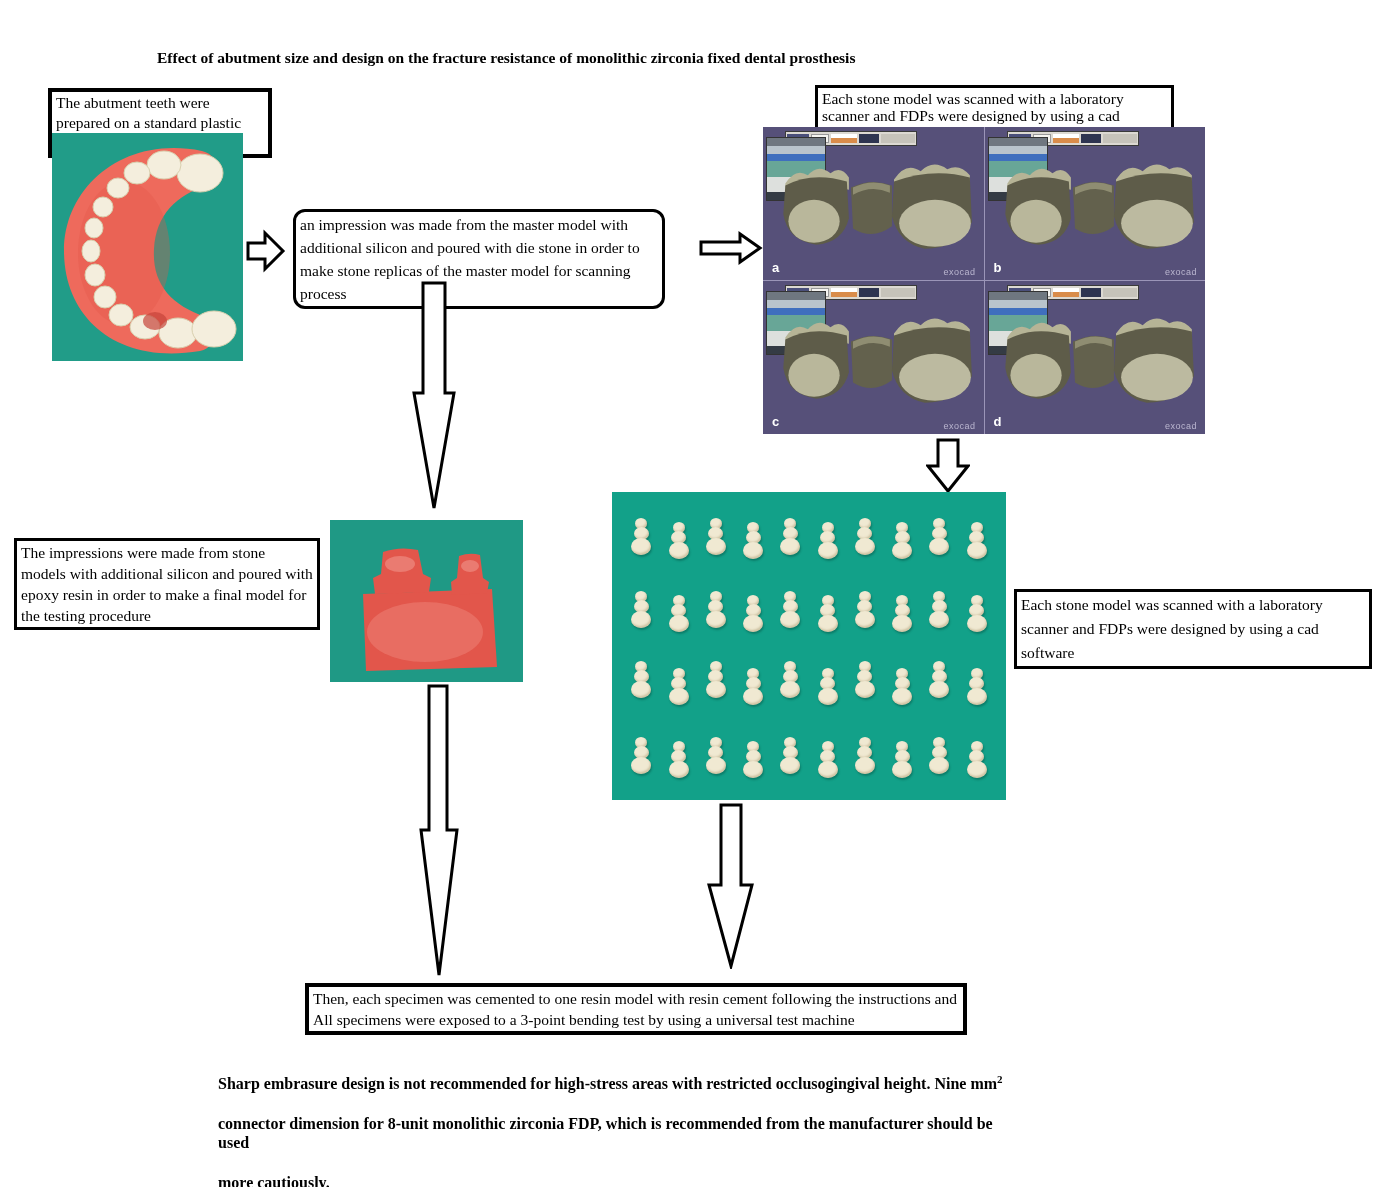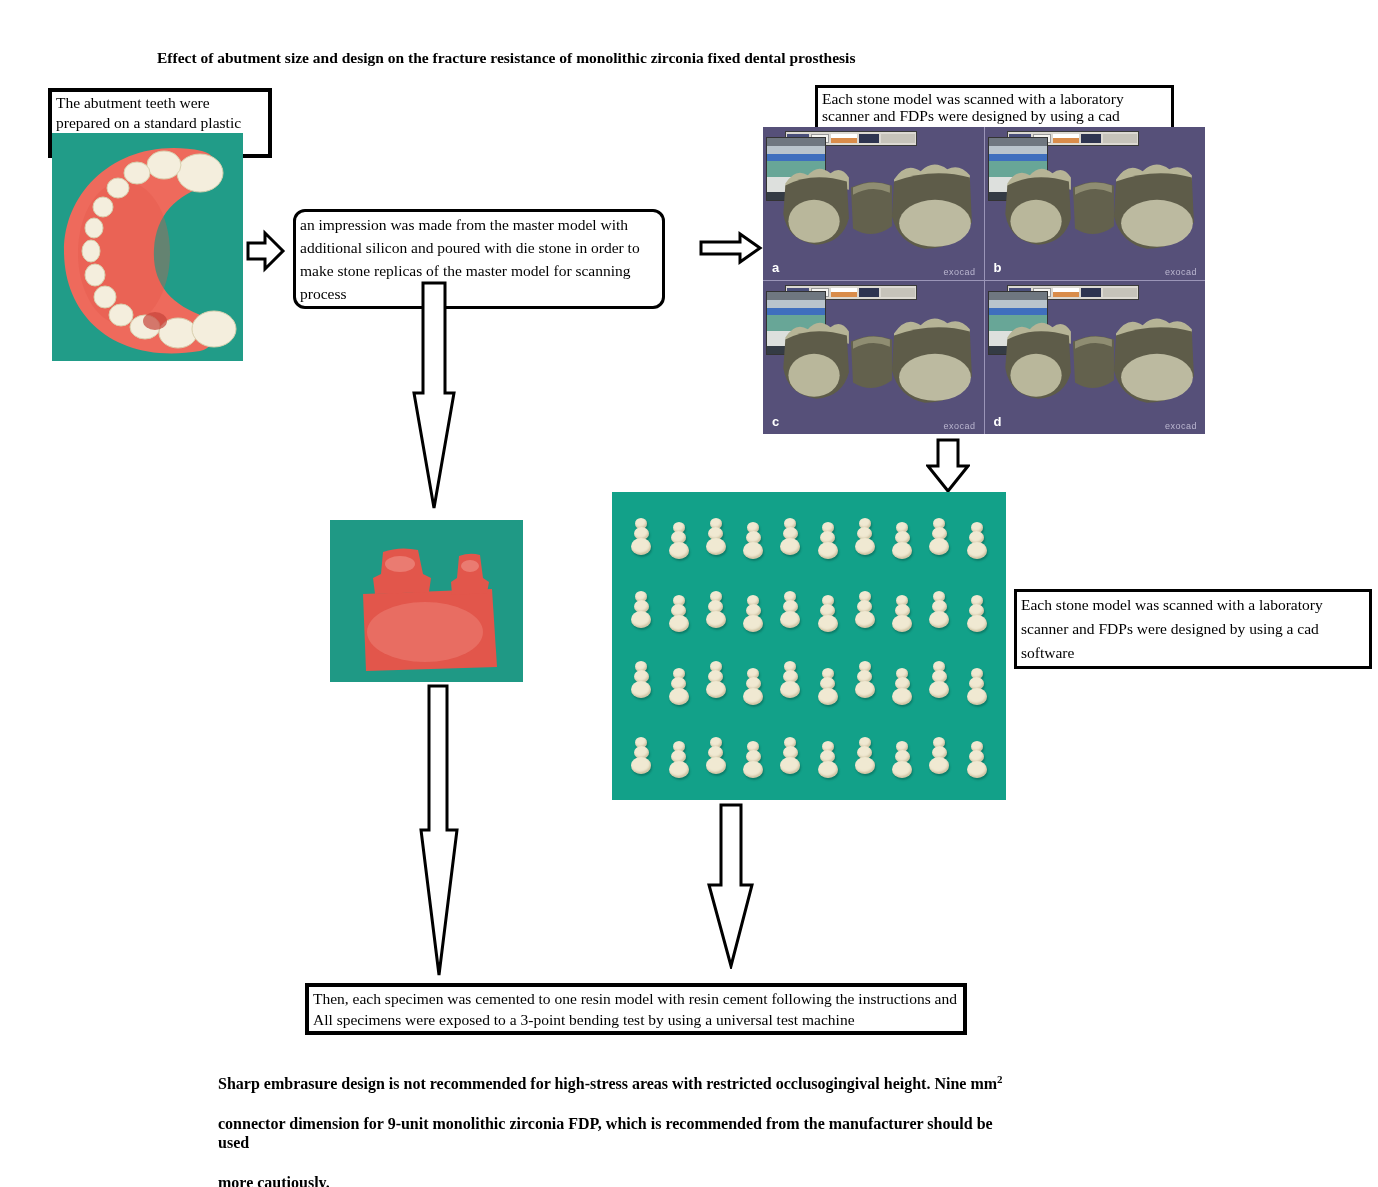--- a/index.html
+++ b/index.html
@@ -247,20 +247,21 @@
     </div>
 
   <svg class="arrow" id="arrow-d2" width="44" height="56">
     <polygon points="12,2 32,2 32,28 42,28 22,53 2,28 12,28"></polygon>
   </svg>
 
   <svg class="arrow" id="arrow-d1" width="44" height="230">
     <polygon points="11,2 33,2 33,112 42,112 22,227 2,112 11,112"></polygon>
   </svg>
 
+  <div class="tbox" id="box-final-model">The impressions were made from stone models with additional silicon and poured with epoxy resin in order to make a final model for the testing procedure</div>
 
   <svg class="photo" id="red-photo" viewBox="0 0 193 162">
     <rect width="193" height="162" fill="#23a08c"></rect>
     <rect width="193" height="162" fill="#0e7c6b" opacity="0.2"></rect>
     <g fill="#e2564b">
       <path d="M33,74 L162,69 L167,147 L36,151 Z"></path>
       <path d="M53,32 Q70,26 88,30 L93,54 L101,58 L99,72 L45,74 L43,58 L51,54 Z"></path>
       <path d="M129,36 Q140,32 150,35 L153,58 L159,62 L157,73 L122,75 L121,62 L127,58 Z"></path>
     </g>
     <ellipse cx="95" cy="112" rx="58" ry="30" fill="#ef8a7e" opacity="0.45"></ellipse>
@@ -486,17 +487,17 @@
   </svg>
 
   <svg class="arrow" id="arrow-d4" width="50" height="166">
     <polygon points="15,2 35,2 35,82 46,82 25,163 3,82 15,82"></polygon>
   </svg>
 
   <div class="tbox" id="box-cementation">Then, each specimen was cemented to one resin model with resin cement  following the instructions and All specimens were exposed to a 3-point bending test by using a universal test machine</div>
 
   <div id="conclusion">
     <p class="cline"><span>Sharp embrasure design is not recommended for high-stress areas with restricted occlusogingival height. Nine mm</span><sup>2</sup></p>
-    <p class="cline">connector dimension for 9-unit monolithic zirconia FDP, which is recommended from the manufacturer should be used</p>
+    <p class="cline">connector dimension for 8-unit monolithic zirconia FDP, which is recommended from the manufacturer should be used</p>
     <p class="cline">more cautiously.</p>
   </div>
 
 </div>
 
 </body></html>

